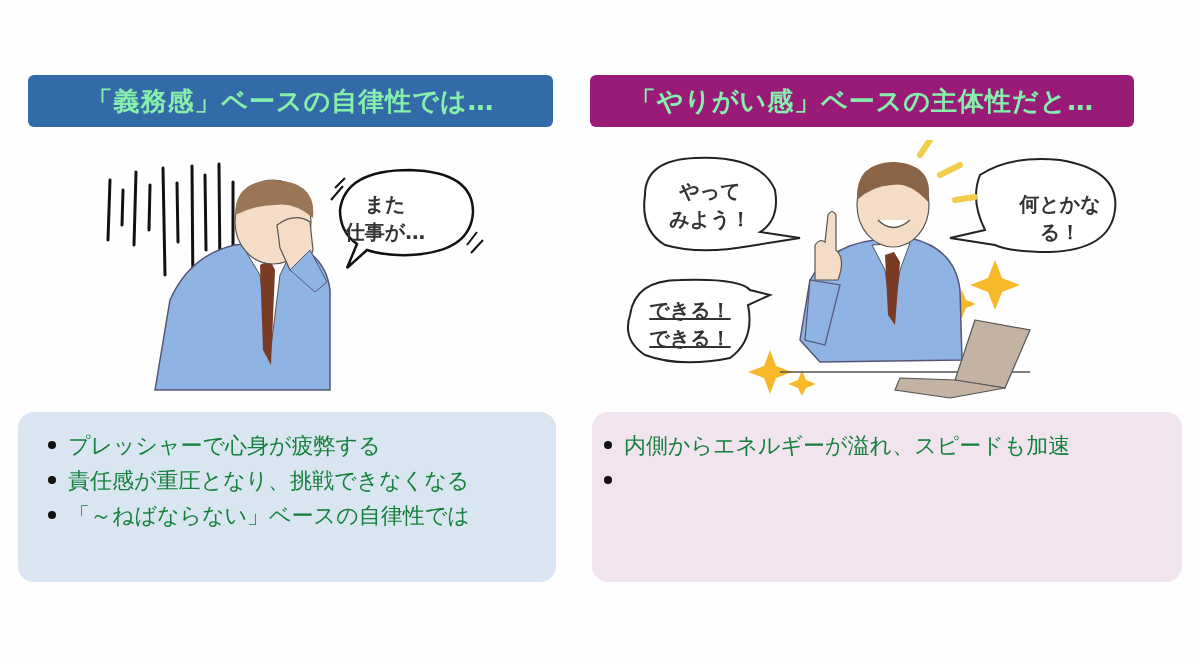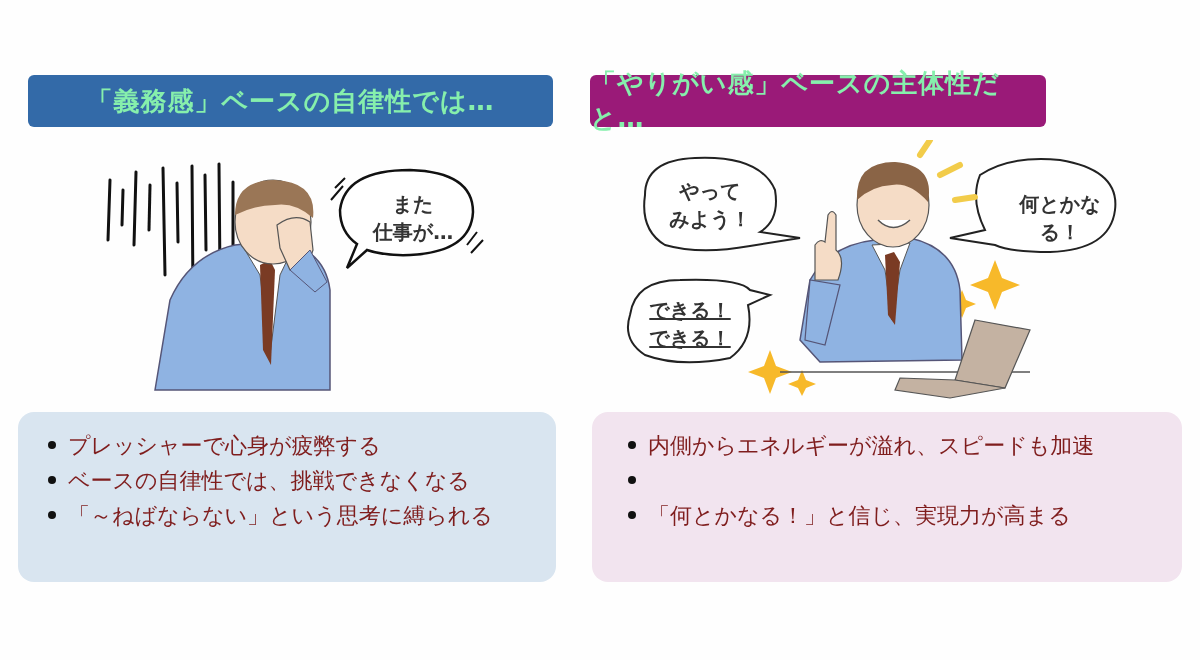--- a/index.html
+++ b/index.html
@@ -1,26 +1,26 @@
 <!DOCTYPE html>
 <html><head>
 <meta charset="utf-8">
 <style>
   html,body{margin:0;padding:0;background:#fefefe;}
   body{width:1200px;height:660px;position:relative;overflow:hidden;font-family:"DejaVu Sans","Liberation Sans",sans-serif;}
   .hdr{position:absolute;top:75px;height:52px;color:#86efac;font-weight:bold;font-size:26px;display:flex;align-items:center;justify-content:center;border-radius:6px;letter-spacing:1px;}
   .hdr.left{left:28px;width:525px;background:#336aa8;}
-  .hdr.right{left:590px;width:456px;background:#9a1a78;}
+  .hdr.right{left:590px;width:544px;background:#9a1a78;}
   .box{position:absolute;top:412px;height:170px;border-radius:16px;box-sizing:border-box;padding:16px 0 0 0;}
   .box.left{left:18px;width:538px;background:#d9e5f0;}
   .box.right{left:592px;width:590px;background:#f2e4ef;}
   .box ul{margin:0;padding:0;list-style:none;}
-  .box li{font-size:22px;color:#7f1d1d;line-height:35px;white-space:nowrap;}
+  .box li{font-size:22px;color:#15803d;line-height:35px;white-space:nowrap;}
   .box.left li{padding-left:30px;}
-  .box.right li{padding-left:36px;}
+  .box.right li{padding-left:12px;}
   .bullet{display:inline-block;width:8px;height:8px;border-radius:50%;background:#111;margin-right:12px;vertical-align:middle;position:relative;top:-2px;}
   .illus{position:absolute;}
   .bubble-text{position:absolute;font-weight:bold;color:#333;text-align:center;line-height:28px;font-size:20px;}
 </style>
 </head>
 <body>
 
 <div class="hdr left">「義務感」ベースの自律性では…</div>
 <div class="hdr right">「やりがい感」ベースの主体性だと…</div>
 
@@ -46,21 +46,21 @@
   <path d="M140 65 Q140 30 180 30 Q222 32 218 68 Q200 52 180 55 Q160 55 140 65 Z" fill="#9a7656"></path>
 
   <path d="M182 75 Q200 62 215 72 L218 100 Q210 125 195 120 L185 98 Z" fill="#f5dcc6" stroke="#555" stroke-width="1.2"></path>
   <path d="M195 120 L220 142 L232 132 L215 100 Z" fill="#8fb3e2" stroke="#557" stroke-width="1"></path>
 
   <g>
     <path d="M245 60 Q250 20 315 20 Q378 22 378 62 Q376 102 315 105 Q290 106 272 100 L252 118 L262 94 Q245 82 245 60 Z" fill="#fff" stroke="#111" stroke-width="2.5"></path>
     <path d="M240 38 L250 28 M236 50 L248 36 M372 95 L382 82 M376 103 L388 90" stroke="#111" stroke-width="2"></path>
   </g>
 </svg>
-<div class="bubble-text" style="left:368px;top:190px;width:90px;">
+<div class="bubble-text" style="left:340px;top:190px;width:90px;">
   <div>また</div>
   <div>仕事が…</div>
 </div>
 
 <svg class="illus" style="left:610px;top:140px;" width="540" height="260" viewBox="0 0 540 260">
 
   <path d="M35 55 Q35 20 85 18 Q150 15 165 50 Q170 80 150 92 L190 98 L140 106 Q90 115 55 105 Q30 90 35 55 Z" fill="#fff" stroke="#222" stroke-width="2"></path>
   <path d="M370 35 Q400 15 450 20 Q510 30 505 70 Q500 110 440 112 Q400 112 385 105 L340 98 L375 90 Q360 60 370 35 Z" fill="#fff" stroke="#222" stroke-width="2"></path>
   <path d="M20 175 Q25 140 70 140 Q130 138 140 150 L160 155 L138 165 Q145 200 120 218 Q70 228 35 215 Q12 200 20 175 Z" fill="#fff" stroke="#222" stroke-width="2"></path>
 
@@ -100,23 +100,22 @@
   <div>何とかなる！</div>
 </div>
 <div class="bubble-text" style="left:640px;top:296px;width:100px;text-decoration:underline;">
   <div>できる！</div>
   <div>できる！</div>
 </div>
 
 <div class="box left">
   <ul>
     <li><span class="bullet"></span><span>プレッシャーで心身が疲弊する</span></li>
-    <li><span class="bullet"></span><span>ベースの自律性では、挑戦できなくなる</span></li>
-    <li><span class="bullet"></span><span>「～ねばならない」という思考に縛られる</span></li>
+    <li><span class="bullet"></span><span>責任感が重圧となり、挑戦できなくなる</span></li>
+    <li><span class="bullet"></span><span>「～ねばならない」ベースの自律性では</span></li>
   </ul>
 </div>
 <div class="box right">
   <ul>
     <li><span class="bullet"></span><span>内側からエネルギーが溢れ、スピードも加速</span></li>
     <li><span class="bullet"></span></li>
-    <li><span class="bullet"></span><span>「何とかなる！」と信じ、実現力が高まる</span></li>
   </ul>
 </div>
 
 </body></html>

